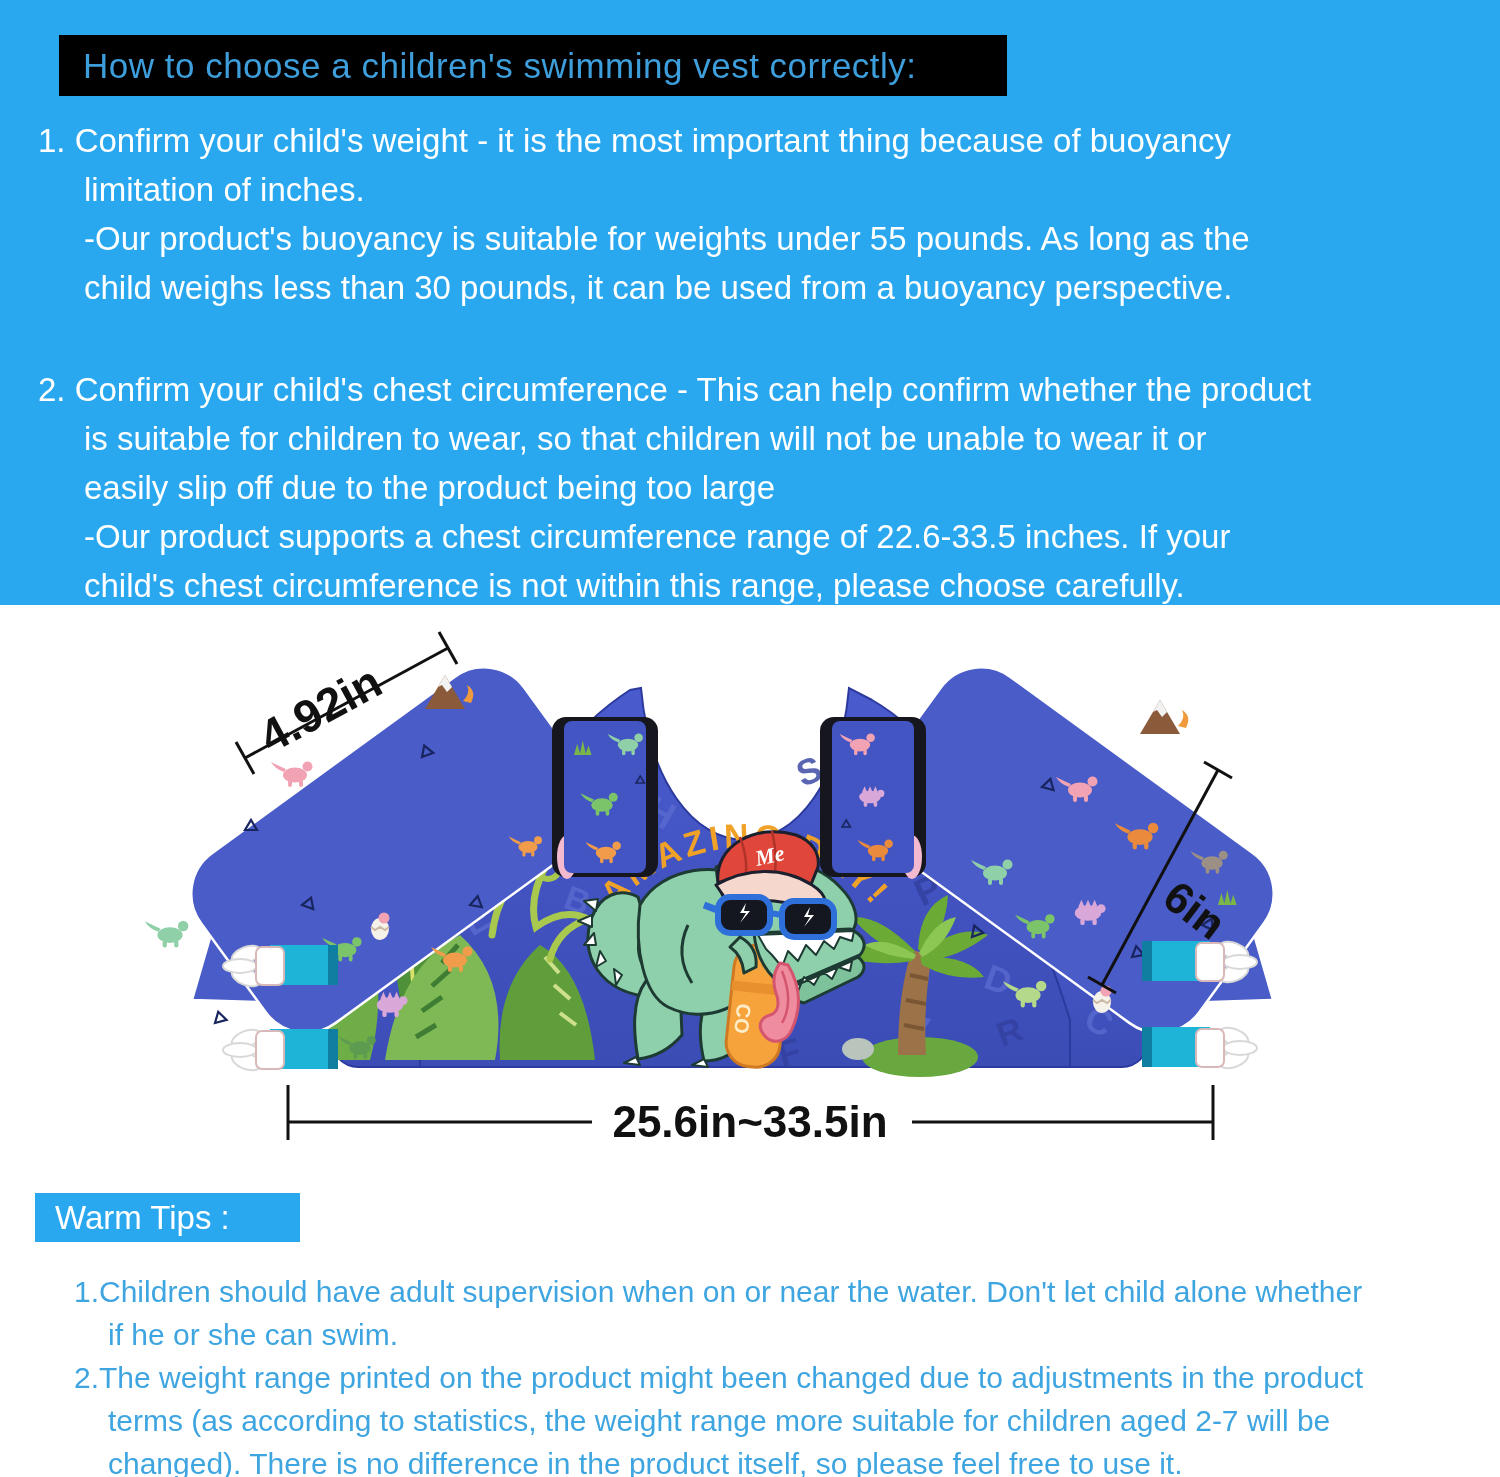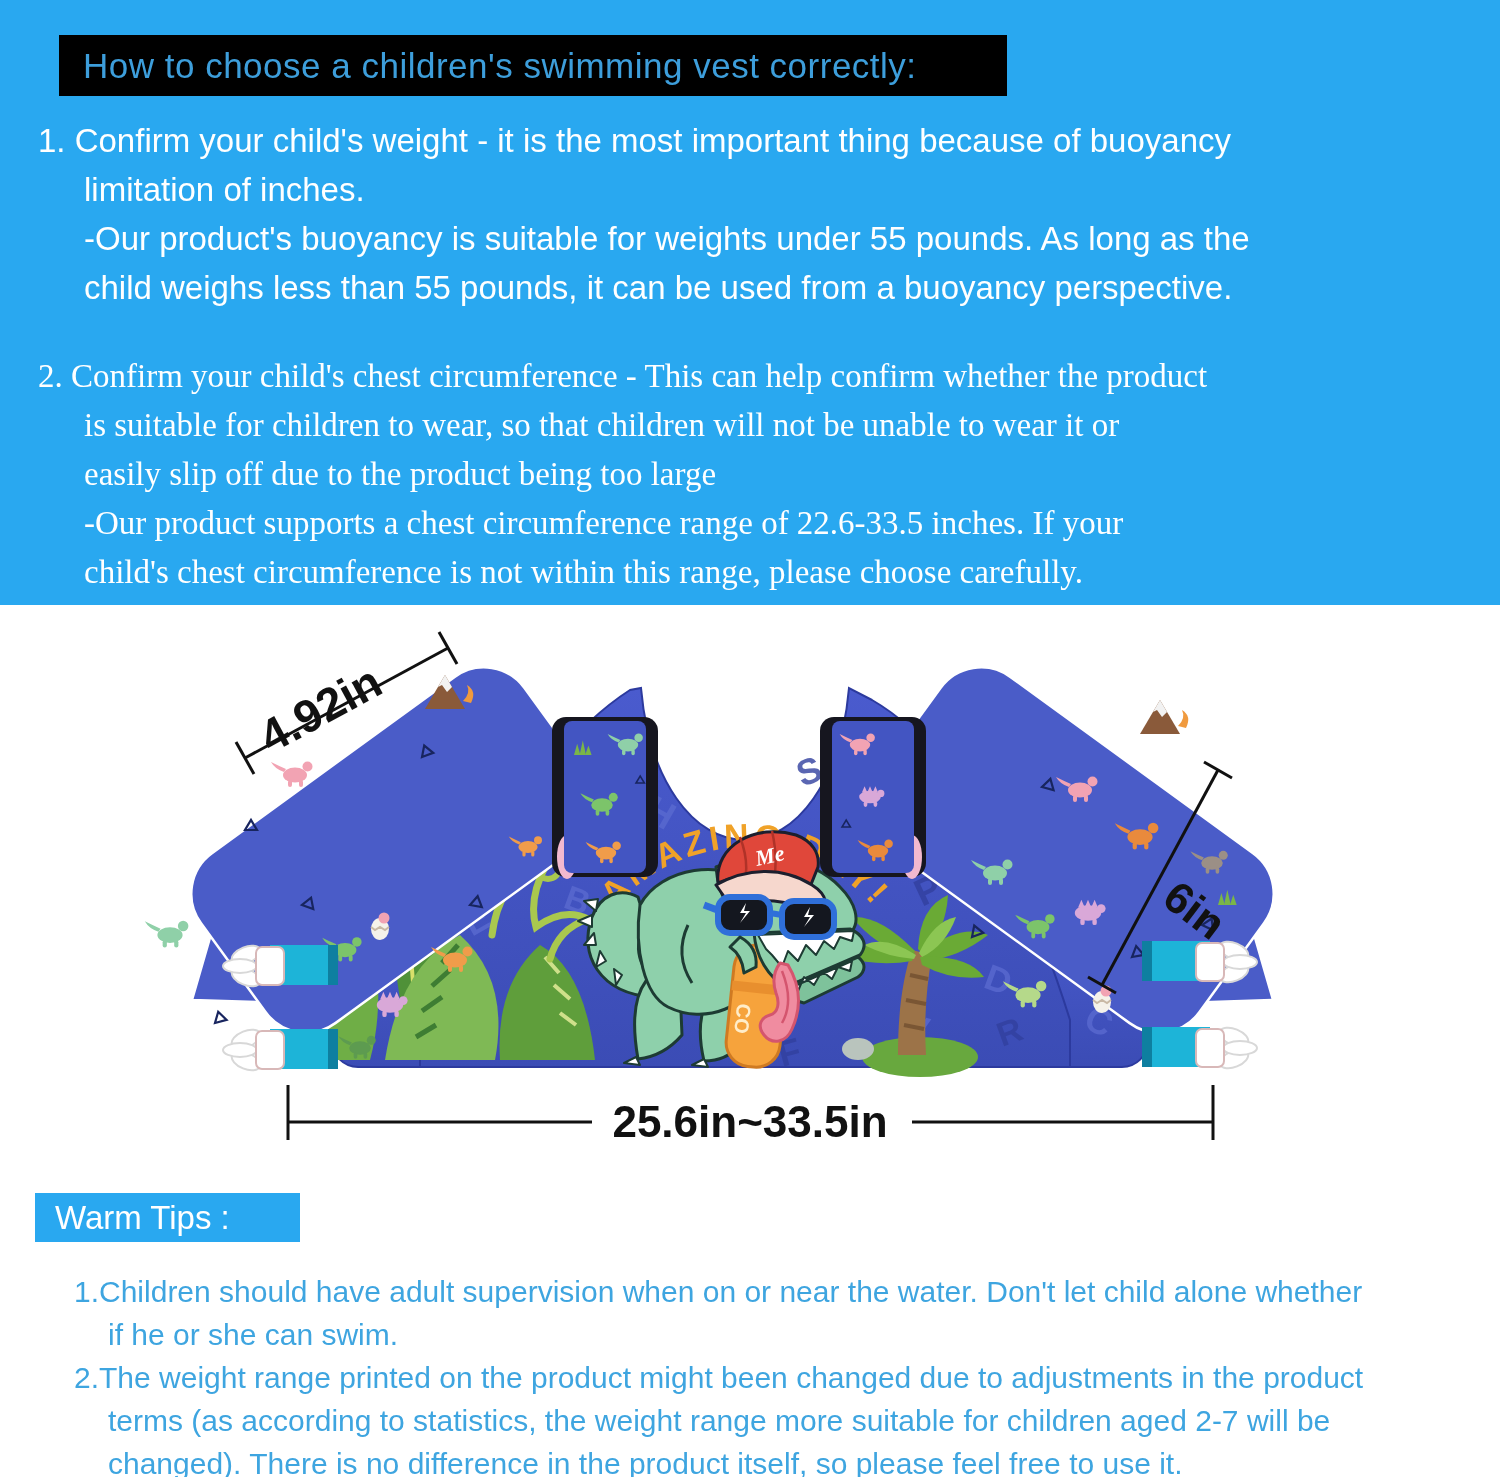--- a/index.html
+++ b/index.html
@@ -6,21 +6,21 @@
   .canvas{position:relative;width:1500px;height:1477px;background:#ffffff;overflow:hidden;
           font-family:"Liberation Sans",sans-serif;}
 
   
   .intro{position:absolute;left:0;top:0;width:1500px;height:605px;background:#29a8f0;}
   .headline-box{position:absolute;left:30px;top:35px;width:948px;height:61px;background:#000000;
                 display:flex;align-items:center;margin-left:29px;}
   .headline-box span{padding-left:24px;font-size:35px;color:#3d9edb;letter-spacing:.5px;white-space:nowrap;}
   .intro-par{position:absolute;left:38px;color:#ffffff;font-size:33px;line-height:49px;white-space:nowrap;}
   .intro-par.p1{top:104px;margin-top:12px;}
-  .intro-par.p2{top:352px;font-family:Liberation Serif, serif;}
+  .intro-par.p2{top:365px;}
   .intro-par .ln{display:block;}
   .intro-par .ln.cont{padding-left:46px;}
 
   
   .diagram{position:absolute;left:0;top:605px;width:1500px;height:570px;background:#ffffff;}
   .diagram svg{position:absolute;left:40px;top:0;}
 
   
   .tips{position:absolute;left:0;top:1175px;width:1500px;height:302px;background:#ffffff;}
   .warm-box{position:absolute;left:35px;top:18px;width:265px;height:49px;background:#29a8f0;
@@ -36,21 +36,21 @@
 <div class="canvas">
 
   <section class="intro">
     <div class="headline-box">
       <span>How to choose a children's swimming vest correctly:</span>
     </div>
     <div class="intro-par p1">
       <span class="ln">1. Confirm your child's weight - it is the most important thing because of buoyancy</span>
       <span class="ln cont">limitation of inches.</span>
       <span class="ln cont">-Our product's buoyancy is suitable for weights under 55 pounds. As long as the</span>
-      <span class="ln cont">child weighs less than 55 pounds, it can be used from a buoyancy perspective.</span>
+      <span class="ln cont">child weighs less than 30 pounds, it can be used from a buoyancy perspective.</span>
     </div>
     <div class="intro-par p2">
       <span class="ln">2. Confirm your child's chest circumference - This can help confirm whether the product</span>
       <span class="ln cont">is suitable for children to wear, so that children will not be unable to wear it or</span>
       <span class="ln cont">easily slip off due to the product being too large</span>
       <span class="ln cont">-Our product supports a chest circumference range of 22.6-33.5 inches. If your</span>
       <span class="ln cont">child's chest circumference is not within this range, please choose carefully.</span>
     </div>
   </section>
 

